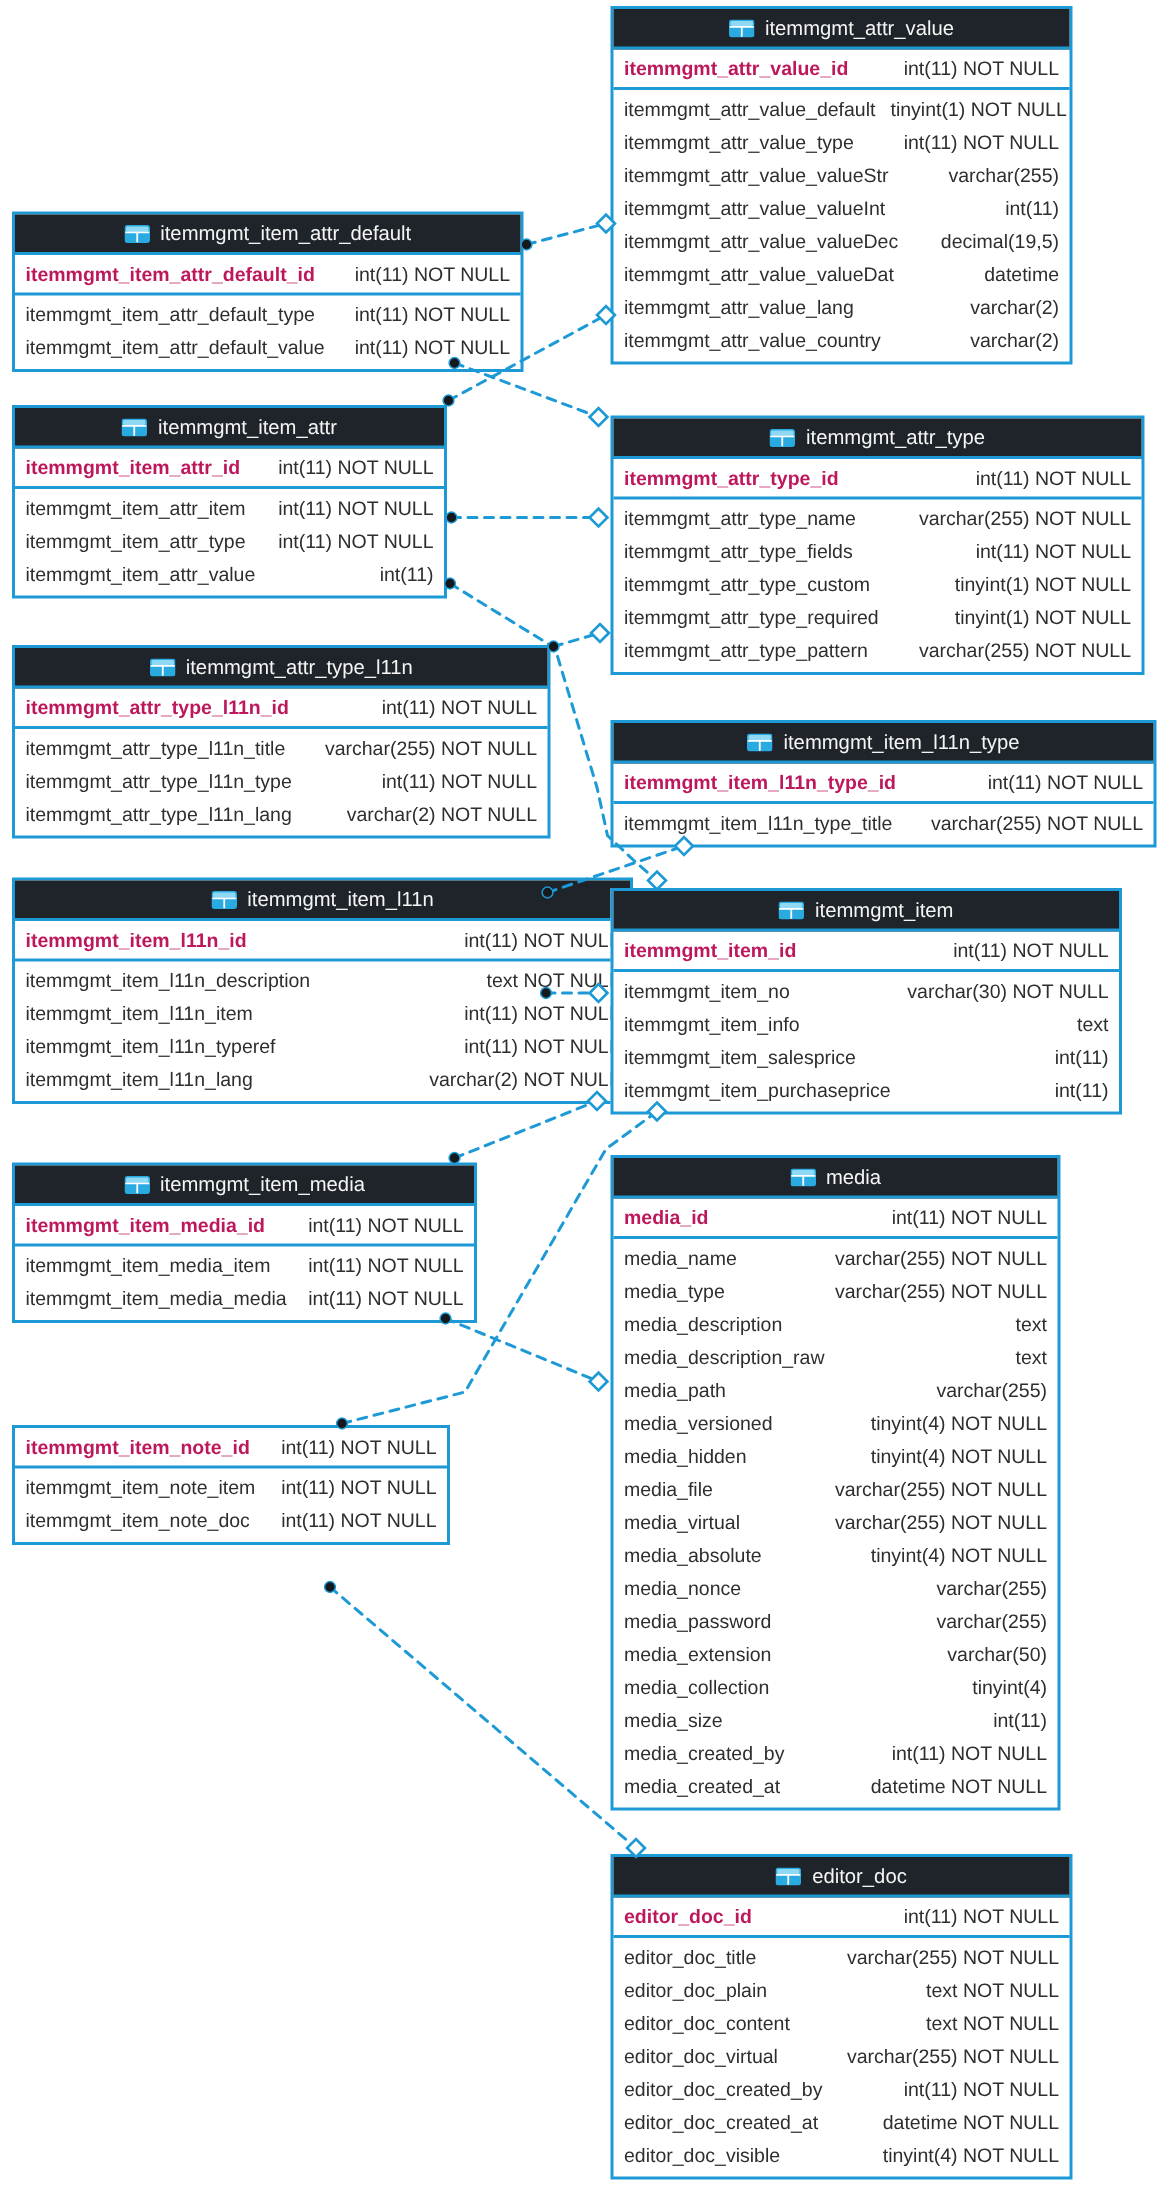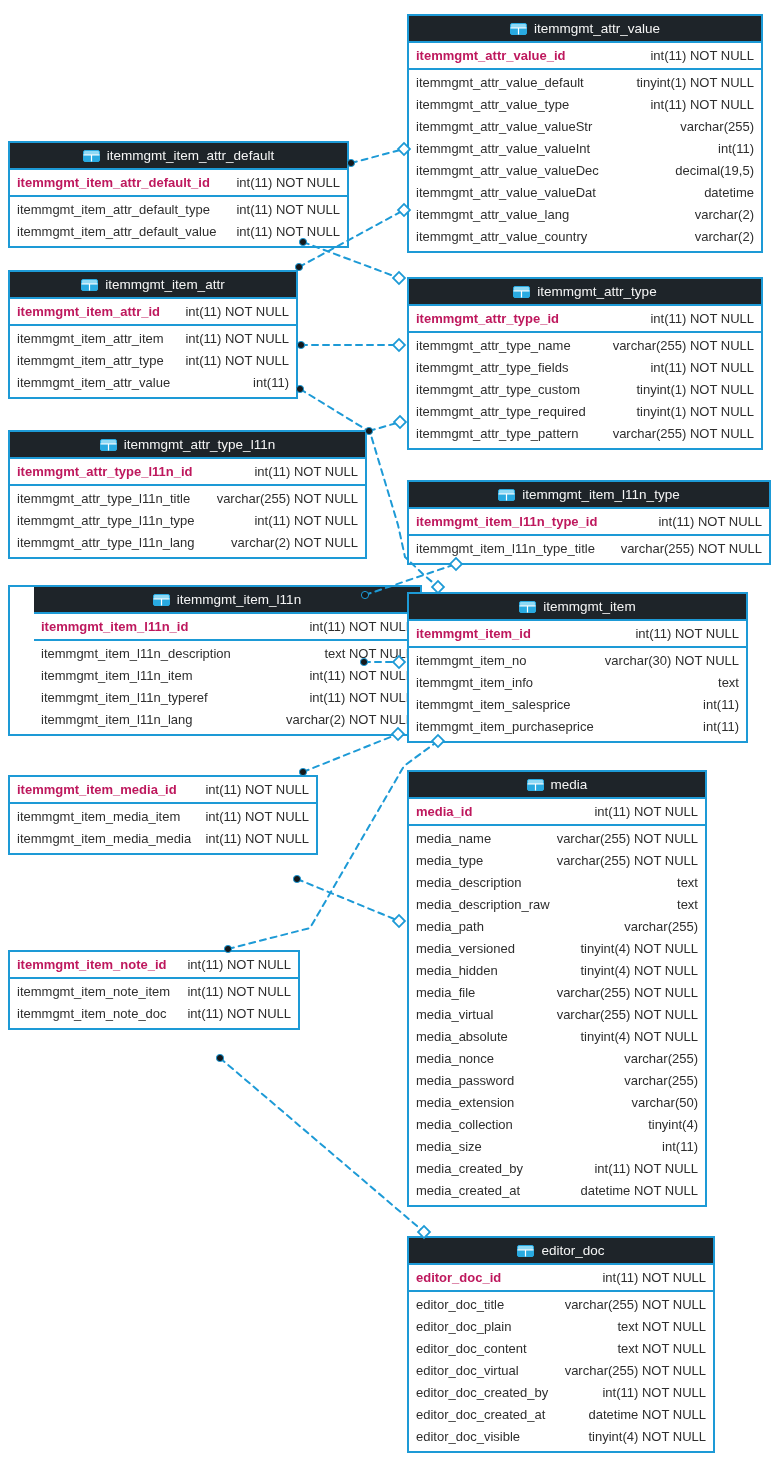--- a/index.html
+++ b/index.html
@@ -100,21 +100,21 @@
         <path d="M228 949 L310 928 L404 766 L438 741" fill="none" stroke="#1d9ad6" stroke-width="2" stroke-dasharray="6 5" stroke-linecap="round"></path>
         <circle cx="228" cy="949" r="3.6" fill="#15191c" stroke="#1d9ad6" stroke-width="1"></circle>
         <rect x="433.8" y="736.8" width="8.4" height="8.4" fill="#ffffff" stroke="#1d9ad6" stroke-width="1.8" transform="rotate(45 438 741)"></rect>
       </g>
       <g>
         <path d="M220 1058 L424 1232" fill="none" stroke="#1d9ad6" stroke-width="2" stroke-dasharray="6 5" stroke-linecap="round"></path>
         <circle cx="220" cy="1058" r="3.6" fill="#15191c" stroke="#1d9ad6" stroke-width="1"></circle>
         <rect x="419.8" y="1227.8" width="8.4" height="8.4" fill="#ffffff" stroke="#1d9ad6" stroke-width="1.8" transform="rotate(45 424 1232)"></rect>
       </g>
     </svg>
-<div class="tbl" style="left: 407px; top: 14px; width: 356px;">
+<div class="tbl" style="left: 407px; top: 4px; width: 308px;">
     <div class="tbl-header">
       <span class="tbl-icon">
         <svg width="17" height="12" viewBox="0 0 17 12">
           <rect x="0.5" y="0.5" width="16" height="11" rx="1.5" fill="#29aae1" stroke="#29aae1"></rect>
           <rect x="1" y="1" width="15" height="3.4" rx="1" fill="#8fd9f5"></rect>
           <line x1="0.5" y1="4.9" x2="16.5" y2="4.9" stroke="#ffffff" stroke-width="1.2"></line>
           <line x1="8.5" y1="4.9" x2="8.5" y2="11.5" stroke="#ffffff" stroke-width="1.2"></line>
         </svg>
       </span>
       <span class="tbl-title">itemmgmt_attr_value</span>
@@ -308,21 +308,21 @@
       <span class="ctype">int(11) NOT NULL</span>
     </div>
     <div class="tbl-body">
 
     <div class="col-row">
         <span class="cname">itemmgmt_item_l11n_type_title</span>
         <span class="ctype">varchar(255) NOT NULL</span>
       </div>
       </div>
   </div>
-    <div class="tbl" style="left: 8px; top: 585px; width: 414px; padding-left: 24px;">
+    <div class="tbl" style="left: 8px; top: 585px; width: 414px;">
     <div class="tbl-header">
       <span class="tbl-icon">
         <svg width="17" height="12" viewBox="0 0 17 12">
           <rect x="0.5" y="0.5" width="16" height="11" rx="1.5" fill="#29aae1" stroke="#29aae1"></rect>
           <rect x="1" y="1" width="15" height="3.4" rx="1" fill="#8fd9f5"></rect>
           <line x1="0.5" y1="4.9" x2="16.5" y2="4.9" stroke="#ffffff" stroke-width="1.2"></line>
           <line x1="8.5" y1="4.9" x2="8.5" y2="11.5" stroke="#ffffff" stroke-width="1.2"></line>
         </svg>
       </span>
       <span class="tbl-title">itemmgmt_item_l11n</span>
@@ -381,20 +381,31 @@
         <span class="cname">itemmgmt_item_salesprice</span>
         <span class="ctype">int(11)</span>
       </div>
         <div class="col-row">
         <span class="cname">itemmgmt_item_purchaseprice</span>
         <span class="ctype">int(11)</span>
       </div>
       </div>
   </div>
     <div class="tbl" style="left: 8px; top: 775px; width: 310px;">
+    <div class="tbl-header">
+      <span class="tbl-icon">
+        <svg width="17" height="12" viewBox="0 0 17 12">
+          <rect x="0.5" y="0.5" width="16" height="11" rx="1.5" fill="#29aae1" stroke="#29aae1"></rect>
+          <rect x="1" y="1" width="15" height="3.4" rx="1" fill="#8fd9f5"></rect>
+          <line x1="0.5" y1="4.9" x2="16.5" y2="4.9" stroke="#ffffff" stroke-width="1.2"></line>
+          <line x1="8.5" y1="4.9" x2="8.5" y2="11.5" stroke="#ffffff" stroke-width="1.2"></line>
+        </svg>
+      </span>
+      <span class="tbl-title">itemmgmt_item_media</span>
+    </div>
     <div class="pk-row">
       <span class="cname">itemmgmt_item_media_id</span>
       <span class="ctype">int(11) NOT NULL</span>
     </div>
     <div class="tbl-body">
 
     <div class="col-row">
         <span class="cname">itemmgmt_item_media_item</span>
         <span class="ctype">int(11) NOT NULL</span>
       </div>

